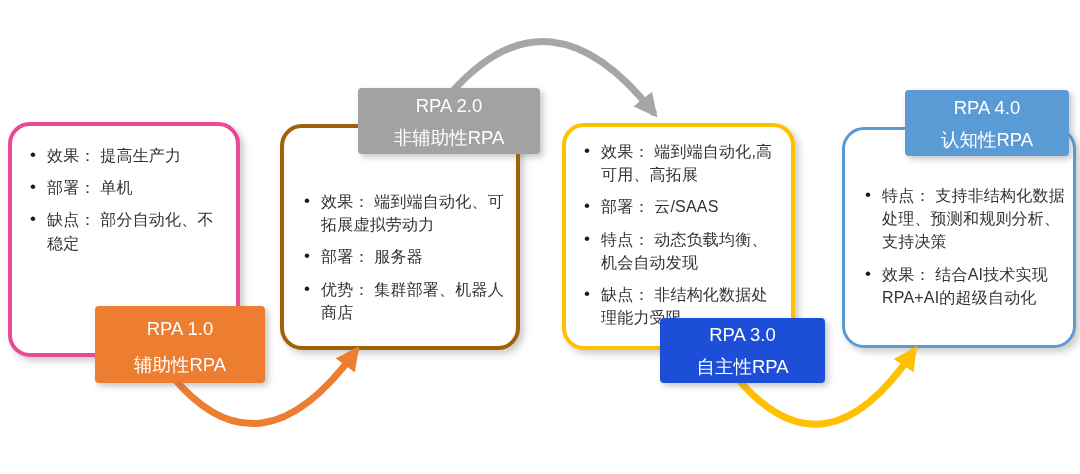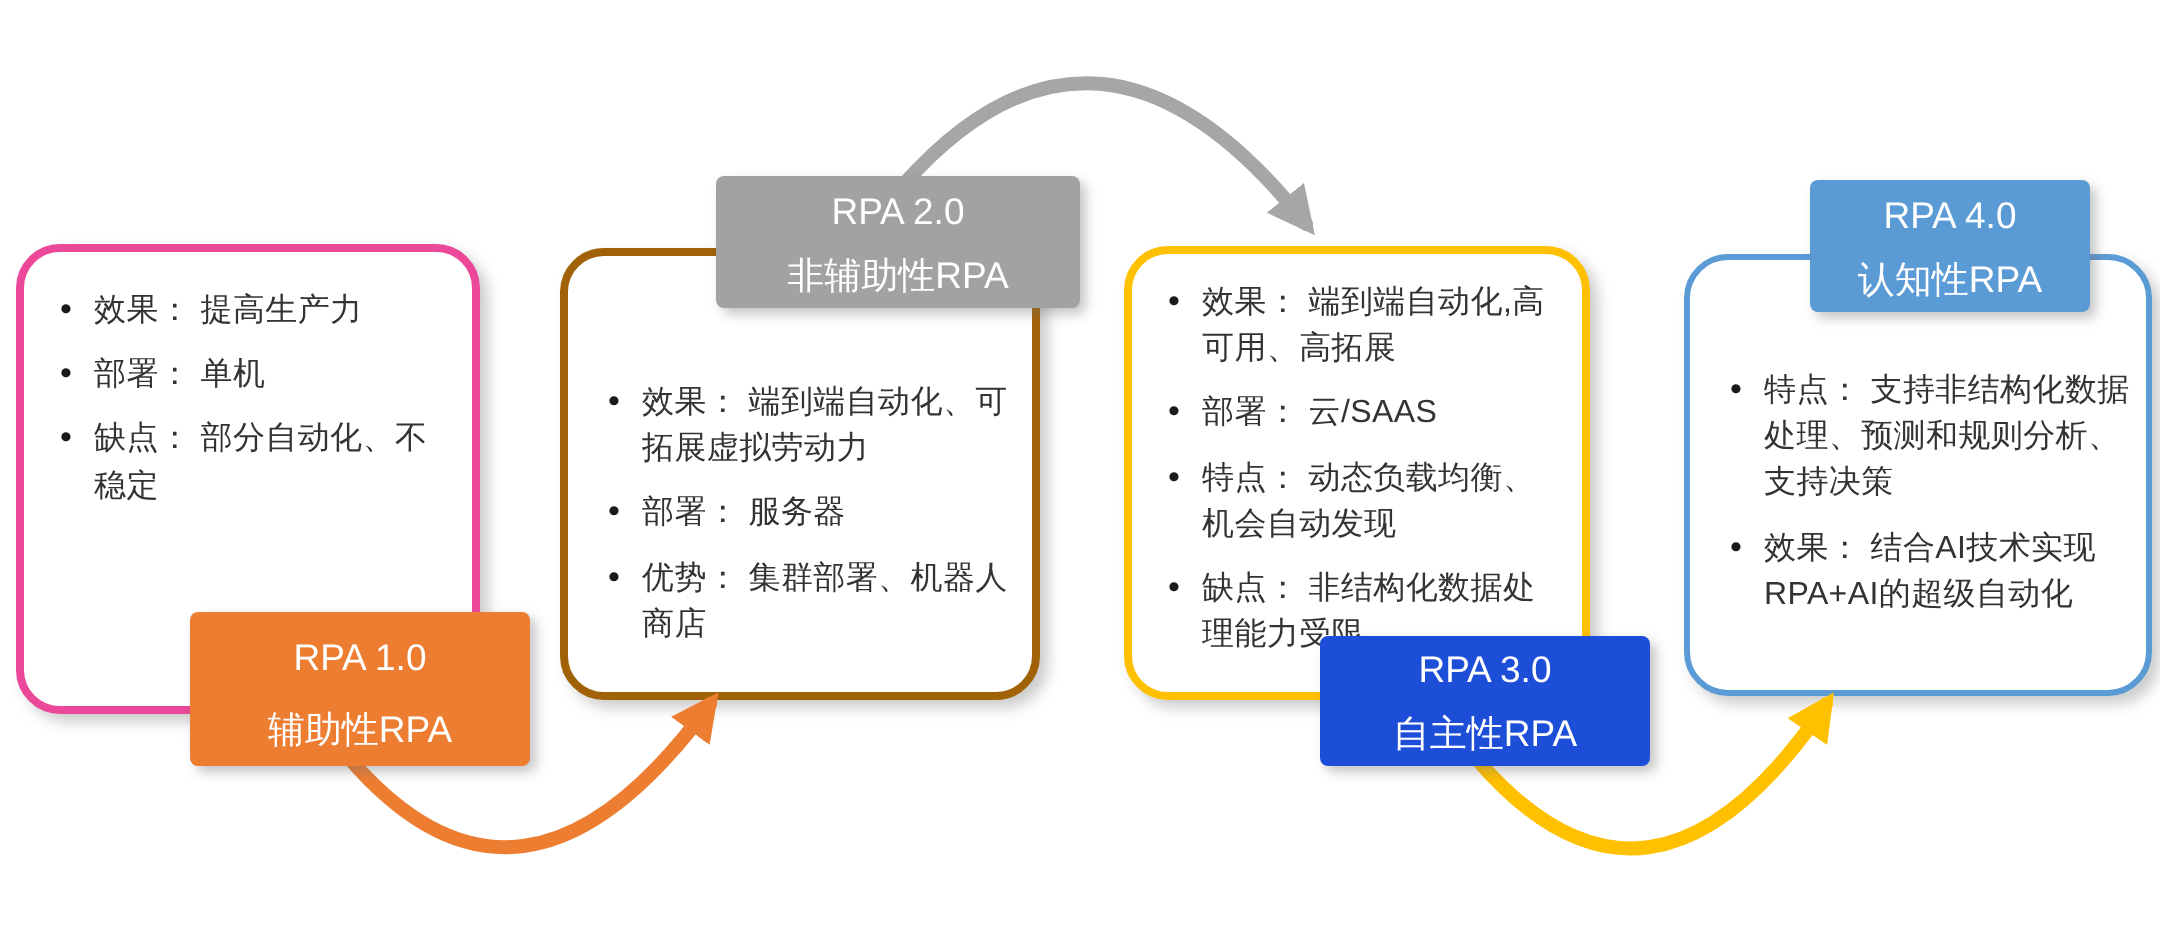--- a/index.html
+++ b/index.html
@@ -73,21 +73,21 @@
     z-index: 10;
   }
   .tag-orange { background: #ED7D31; }
   .tag-gray   { background: #A2A2A2; }
   .tag-yellow { background: #1d4ed8; }
   .tag-blue   { background: #5B9BD5; }
 
   #tag-rpa1 { left: 95px;  top: 306px; width: 170px; height: 77px; line-height: 1.95; }
   #tag-rpa2 { left: 358px; top: 88px;  width: 182px; height: 66px; }
   #tag-rpa3 { left: 660px; top: 318px; width: 165px; height: 65px; }
-  #tag-rpa4 { left: 905px; top: 90px;  width: 140px; height: 66px; }
+  #tag-rpa4 { left: 905px; top: 90px;  width: 164px; height: 66px; }
 
   
   .arrows {
     position: absolute;
     left: 0; top: 0;
     width: 1080px;
     height: 474px;
     z-index: 5;
     pointer-events: none;
   }

